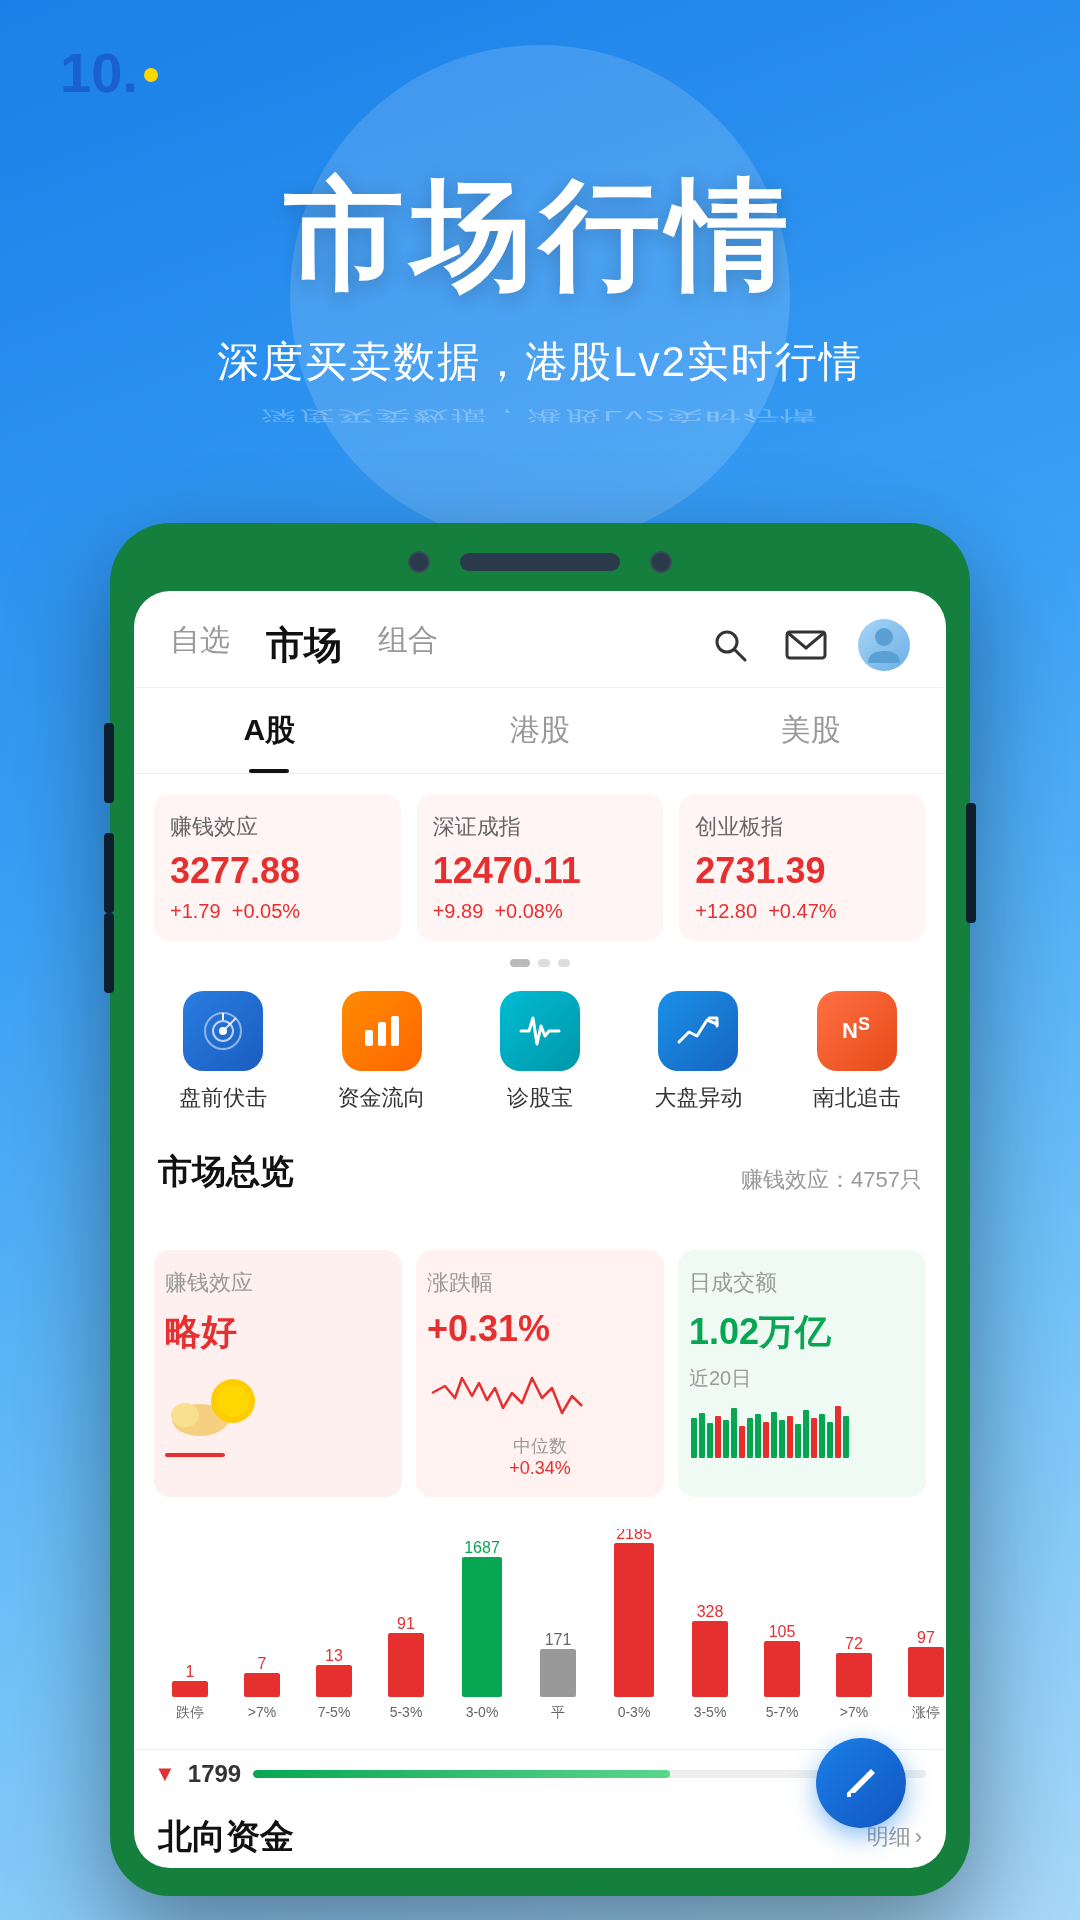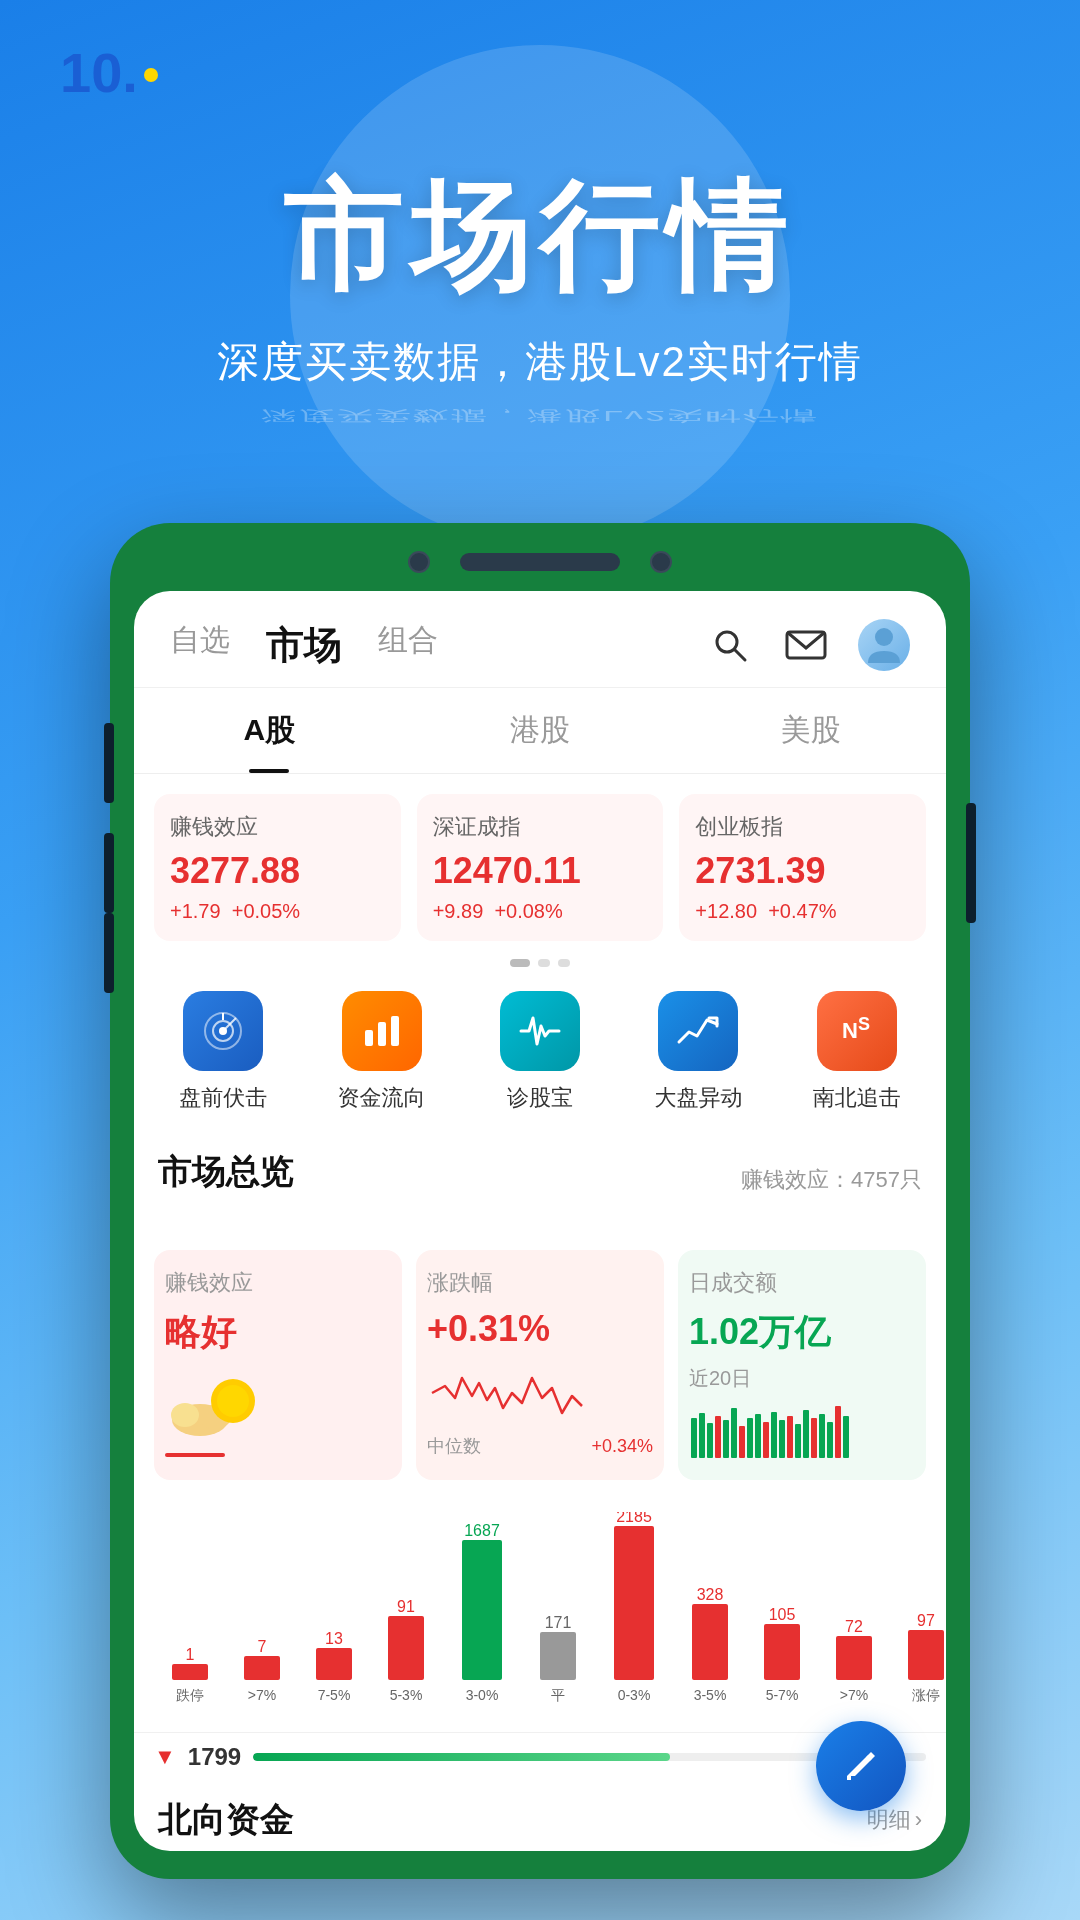--- a/index.html
+++ b/index.html
@@ -578,21 +578,21 @@
           <div style="width:60px;height:4px;background:#e63030;border-radius:2px;margin-top:4px;"></div>
         </div>
 
         <div class="market-card red">
           <div class="market-card-title">涨跌幅</div>
           <div class="market-card-value text-red">+0.31%</div>
           
           <svg width="160" height="70" viewBox="0 0 160 70" style="margin-top:8px;">
             <polyline points="5,35 18,28 28,40 35,20 45,38 52,25 60,42 68,30 76,50 85,35 95,45 105,20 115,40 125,30 135,55 145,38 155,48" stroke="#e63030" stroke-width="2.5" fill="none" stroke-linejoin="round"></polyline>
           </svg>
-          <div style="display:flex;justify-content:space-between;align-items:center;margin-top:2px;">
+          <div style="display:flex;justify-content:space-between;align-items:center;margin-top:2px;flex-direction:column;">
             <span style="font-size:18px;color:#999;">中位数</span>
             <span style="font-size:18px;color:#e63030;">+0.34%</span>
           </div>
         </div>
 
         <div class="market-card green">
           <div class="market-card-title">日成交额</div>
           <div class="market-card-value text-green">1.02万亿</div>
           <div class="market-card-sub">近20日</div>
           

